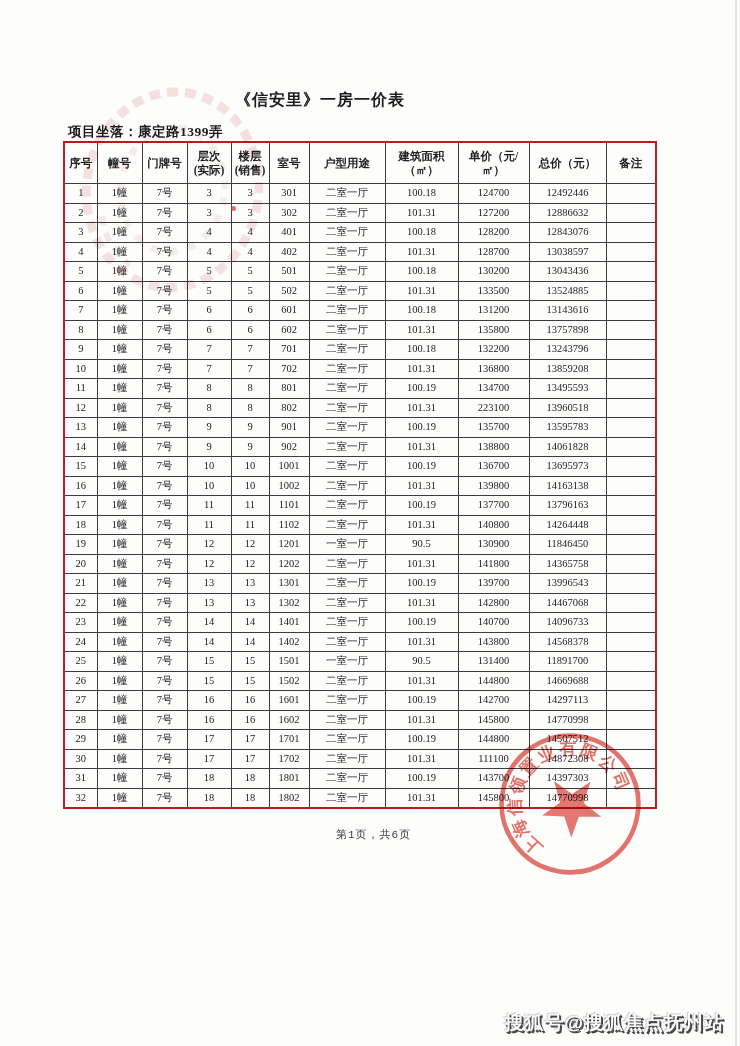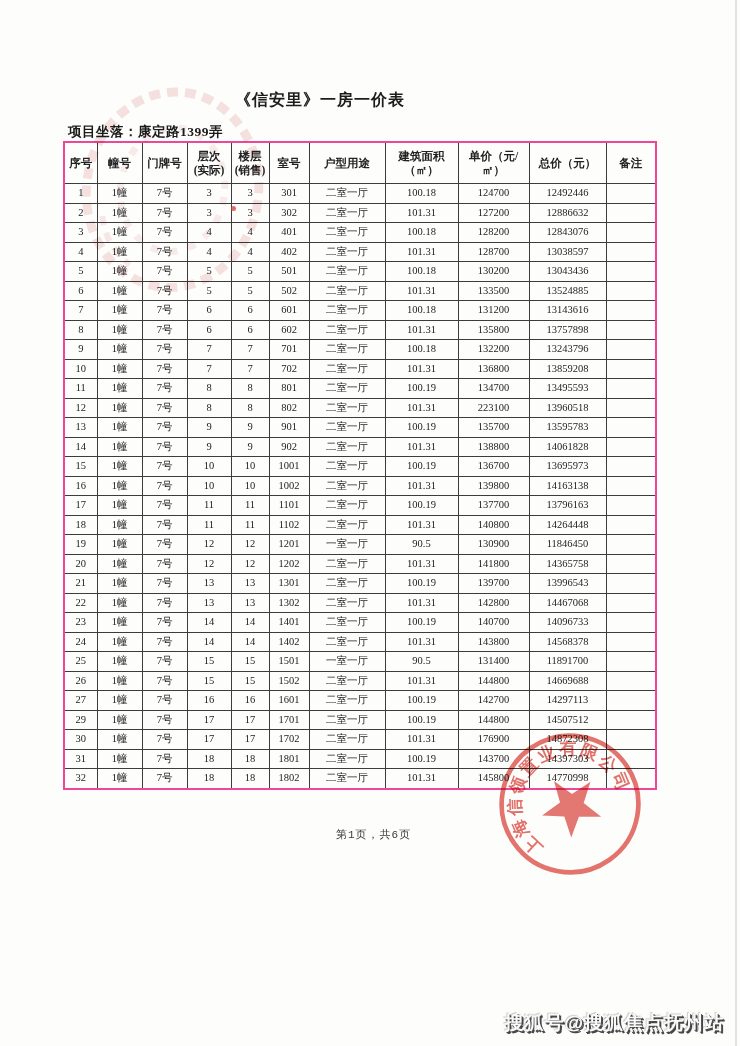--- a/index.html
+++ b/index.html
@@ -41,21 +41,21 @@
   .price-table thead th{
     height:40px;
     font-size:11.5px;font-weight:600;
     white-space:pre-line;line-height:1.25;
   }
   .price-table tbody td{
     height:18.5px;
     font-size:10.5px;font-weight:400;
     line-height:1;
   }
-  .price-table{border:2px solid #ec4899;}
+  .price-table{border:2px solid #b91c1c;}
 
   .page-footer{
     position:absolute;top:827px;left:336px;
     font-size:11px;color:#3a3a3a;
     letter-spacing:1px;
     font-family:Liberation Mono, monospace;
   }
 
   
   .seal{
@@ -484,20 +484,33 @@
           <td>16</td>
           <td>16</td>
           <td>1601</td>
           <td>二室一厅</td>
           <td>100.19</td>
           <td>142700</td>
           <td>14297113</td>
           <td></td>
         </tr>
         <tr>
+          <td>28</td>
+          <td>1幢</td>
+          <td>7号</td>
+          <td>16</td>
+          <td>16</td>
+          <td>1602</td>
+          <td>二室一厅</td>
+          <td>101.31</td>
+          <td>145800</td>
+          <td>14770998</td>
+          <td></td>
+        </tr>
+        <tr>
           <td>29</td>
           <td>1幢</td>
           <td>7号</td>
           <td>17</td>
           <td>17</td>
           <td>1701</td>
           <td>二室一厅</td>
           <td>100.19</td>
           <td>144800</td>
           <td>14507512</td>
@@ -505,21 +518,21 @@
         </tr>
         <tr>
           <td>30</td>
           <td>1幢</td>
           <td>7号</td>
           <td>17</td>
           <td>17</td>
           <td>1702</td>
           <td>二室一厅</td>
           <td>101.31</td>
-          <td>176900</td>
+          <td>111100</td>
           <td>14872308</td>
           <td></td>
         </tr>
         <tr>
           <td>31</td>
           <td>1幢</td>
           <td>7号</td>
           <td>18</td>
           <td>18</td>
           <td>1801</td>

